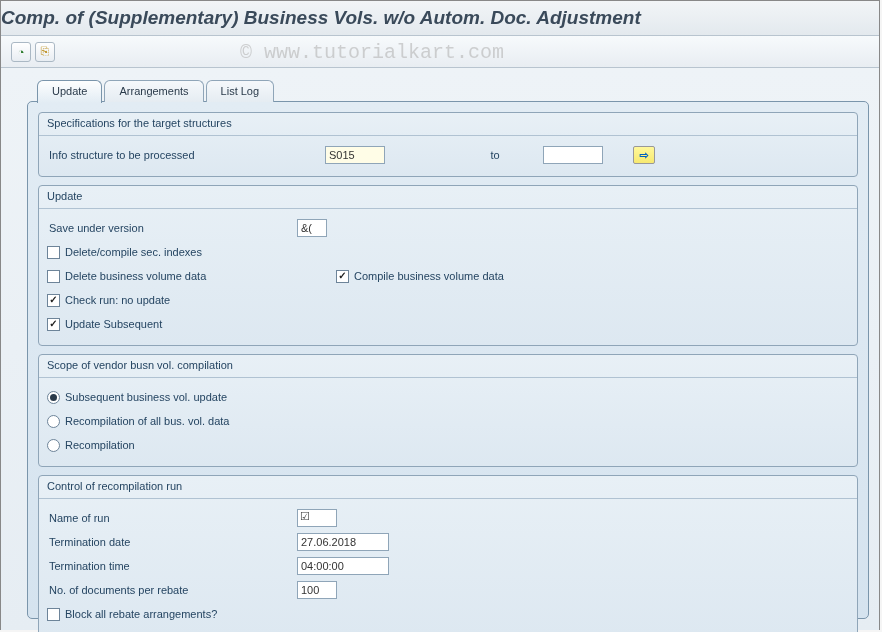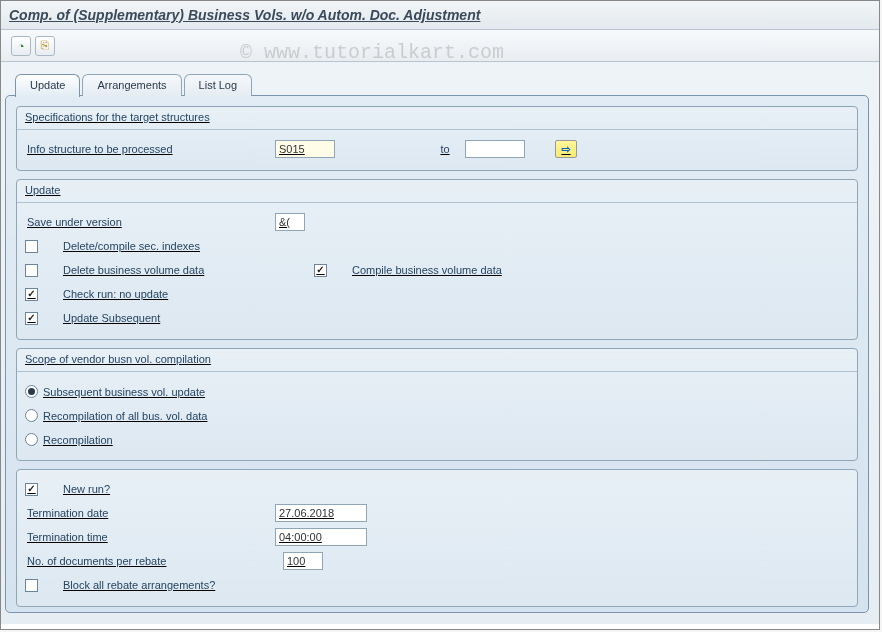--- a/index.html
+++ b/index.html
@@ -17,26 +17,25 @@
     }
     .window {
       border: 1px solid #888;
       background: #fff;
       width: 880px;
       height: 630px;
     }
     .title-bar {
       background: linear-gradient(to bottom, #f2f5f7 0%, #e3e9ee 100%);
       border-bottom: 1px solid #b8c4cf;
-      padding: 6px 8px;
-      font-size: 14px;
+      padding: 6px 0;
+      font-size: 19px;
       font-weight: bold;
       font-style: italic;
       color: #3a4a5a;
-      text-decoration: underline;
     }
     .toolbar {
       background: linear-gradient(to bottom, #f7fafc 0%, #e8edf2 100%);
       border-bottom: 1px solid #b8c4cf;
       padding: 6px 10px;
       height: 32px;
       display: flex;
       align-items: center;
       gap: 4px;
     }
@@ -47,21 +46,21 @@
       background: linear-gradient(to bottom, #fff, #e8edf2);
       border-radius: 3px;
       cursor: pointer;
       display: flex;
       align-items: center;
       justify-content: center;
       font-size: 12px;
     }
     .content-area {
       background: linear-gradient(to bottom, #eef3f7 0%, #e6edf3 100%);
-      padding: 12px 10px 10px 4px;
+      padding: 12px 10px 10px 26px;
       height: calc(100% - 66px);
     }
     .tab-strip {
       display: flex;
       align-items: flex-end;
       margin-left: 10px;
       position: relative;
       z-index: 2;
     }
     .tab {
@@ -90,21 +89,20 @@
       height: calc(100% - 22px);
       position: relative;
       top: -1px;
     }
     .group-box {
       border: 1px solid #8fa5b8;
       border-radius: 4px;
       background: linear-gradient(to bottom, #e8f0f6 0%, #dde8f1 100%);
       margin-bottom: 8px;
       padding: 0;
-      text-decoration: underline;
     }
     .group-title {
       padding: 4px 8px 6px 8px;
       color: #254562;
       border-bottom: 1px solid #b0c2d2;
     }
     .group-body {
       padding: 6px 8px 8px 8px;
     }
     .row {
@@ -124,22 +122,22 @@
       color: #254562;
     }
     input[type="text"].field {
       border: 1px solid #8fa5b8;
       background: #fff;
       height: 18px;
       padding: 0 3px;
       font-size: 11px;
       color: #333;
     }
-    .field-w60 { width: 60px; }
-    .field-w40 { width: 40px; margin-left: 8px; }
+    .field-w60 { width: 60px; margin-left: 28px; }
+    .field-w40 { width: 40px; }
     .field-w80 { width: 92px; }
     .field-w30 { width: 30px; }
     .multi-btn {
       width: 22px;
       height: 18px;
       border: 1px solid #999;
       background: linear-gradient(to bottom, #fff89a, #f7e970);
       margin-left: 30px;
       cursor: pointer;
       display: flex;
@@ -147,21 +145,20 @@
       justify-content: center;
       color: #0060c0;
       font-weight: bold;
       border-radius: 2px;
     }
     .sap-check {
       display: inline-flex;
       align-items: center;
       margin-right: 14px;
       cursor: pointer;
-      gap: 20px;
     }
     .sap-check .box {
       width: 13px;
       height: 13px;
       border: 1px solid #6d8499;
       background: #fff;
       margin-right: 5px;
       display: inline-flex;
       align-items: center;
       justify-content: center;
@@ -171,21 +168,21 @@
     }
     .sap-check .box.checked::after {
       content: "✓";
       font-weight: bold;
     }
     .sap-check .text {
       color: #254562;
     }
     .sap-radio {
       display: inline-flex;
-      align-items: flex-end;
+      align-items: center;
       margin-right: 14px;
       cursor: pointer;
     }
     .sap-radio .dot {
       width: 13px;
       height: 13px;
       border: 1px solid #6d8499;
       border-radius: 50%;
       background: #fff;
       margin-right: 5px;
@@ -313,26 +310,28 @@
           <div class="row">
             <label class="sap-radio">
               <span class="dot"></span>
               <span class="text">Recompilation</span>
             </label>
           </div>
         </div>
       </div>
 
       <div class="group-box">
+        <div class="group-title">Control of recompilation run</div>
         <div class="group-body">
           <div class="row">
-            <label class="sap-check">
-              <span class="box checked"></span>
-              <span class="text">New run?</span>
-            </label>
+            <div class="label">Name of run</div>
+            <div style="position:relative;">
+              <input type="text" class="field field-w40" value="" style="">
+              <span style="position:absolute; left:3px; top:1px; color:#333; pointer-events:none;">☑</span>
+            </div>
           </div>
           <div class="row">
             <div class="label">Termination date</div>
             <input type="text" class="field field-w80" value="27.06.2018" style="">
           </div>
           <div class="row">
             <div class="label">Termination time</div>
             <input type="text" class="field field-w80" value="04:00:00" style="">
           </div>
           <div class="row">

